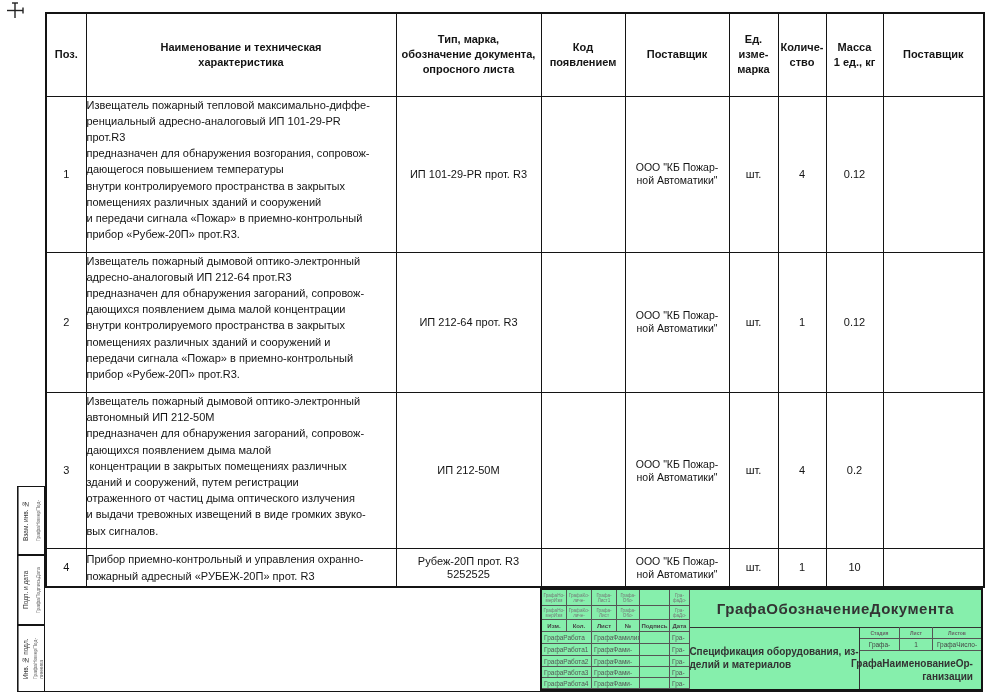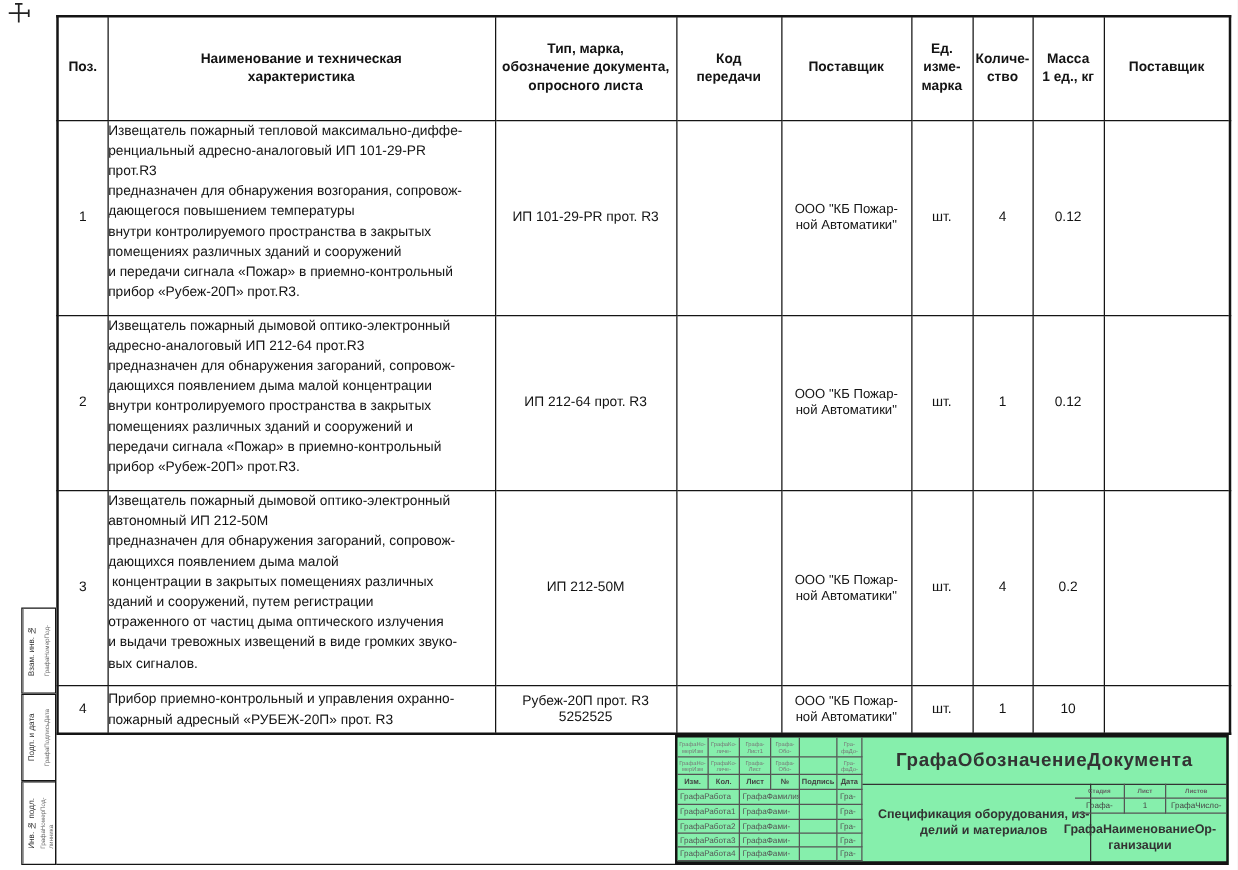--- a/index.html
+++ b/index.html
@@ -36,32 +36,32 @@
   .tb-left .cell{border-right:1px solid #555;border-bottom:1px solid #555;overflow:hidden;
                  display:flex;align-items:center;justify-content:center;text-align:center;}
   .rev{font-size:4.6px;line-height:5px;color:#777;white-space:pre-line;}
   .hd{font-size:6px;font-weight:bold;color:#444;}
   .st{font-size:6.5px;color:#555;justify-content:flex-start !important;padding-left:2px;
       text-align:left;}
   .sp2{grid-column:span 2;}
   .tb-doc{position:absolute;left:148px;top:0;width:291px;height:37px;border-bottom:1px solid #333;
           display:flex;align-items:center;justify-content:center;font-size:15px;font-weight:600;
           letter-spacing:.5px;color:#333;}
-  .tb-name{position:absolute;left:160px;top:37px;width:170px;height:62px;border-right:1px solid #333;
-           display:flex;align-items:center;justify-content:center;text-align:center;font-size:10px;
+  .tb-name{position:absolute;left:147px;top:37px;width:170px;height:62px;border-right:1px solid #333;
+           display:flex;align-items:center;justify-content:center;font-size:10px;
            font-weight:600;line-height:13px;white-space:pre-line;color:#333;}
   .tb-stage{position:absolute;left:318px;top:37px;width:121px;height:24px;display:grid;
             grid-template-columns:40px 33px 48px;grid-template-rows:12px 12px;}
   .tb-stage .cell{border-right:1px solid #555;border-bottom:1px solid #555;overflow:hidden;
             display:flex;align-items:center;justify-content:center;}
   .tb-stage .cell:nth-child(3n){border-right:none;}
   .sgh{font-size:5px;color:#666;font-weight:bold;}
   .sgv{font-size:6.5px;color:#444;}
   .tb-org{position:absolute;left:318px;top:61px;width:104px;height:38px;display:flex;
-          align-items:center;justify-content:center;text-align:center;font-size:10px;font-weight:600;
+          align-items:center;justify-content:center;text-align:right;font-size:10px;font-weight:600;
           line-height:13px;white-space:pre-line;color:#333;}
   
   .frame-bottom{position:absolute;left:45px;top:691px;width:495px;height:0;border-top:1px solid #141414;}
   .frame-left{position:absolute;left:44px;top:588px;width:0;height:104px;border-left:1px solid #141414;}
   .corner-icon{position:absolute;left:6px;top:2px;}
 </style>
 </head>
 <body>
 
 <div class="sheet">
@@ -89,21 +89,21 @@
     </colgroup>
     <thead>
       <tr style="height:83px">
         <th>Поз.</th>
         <th>Наименование и техническая
 характеристика</th>
         <th>Тип, марка,
 обозначение документа,
 опросного листа</th>
         <th>Код
-передачи</th>
+появлением</th>
         <th>Поставщик</th>
         <th>Ед.
 изме-
 марка</th>
         <th>Количе-<br>ство</th>
         <th>Масса
 1 ед., кг</th>
         <th>Поставщик</th>
       </tr>
     </thead>

